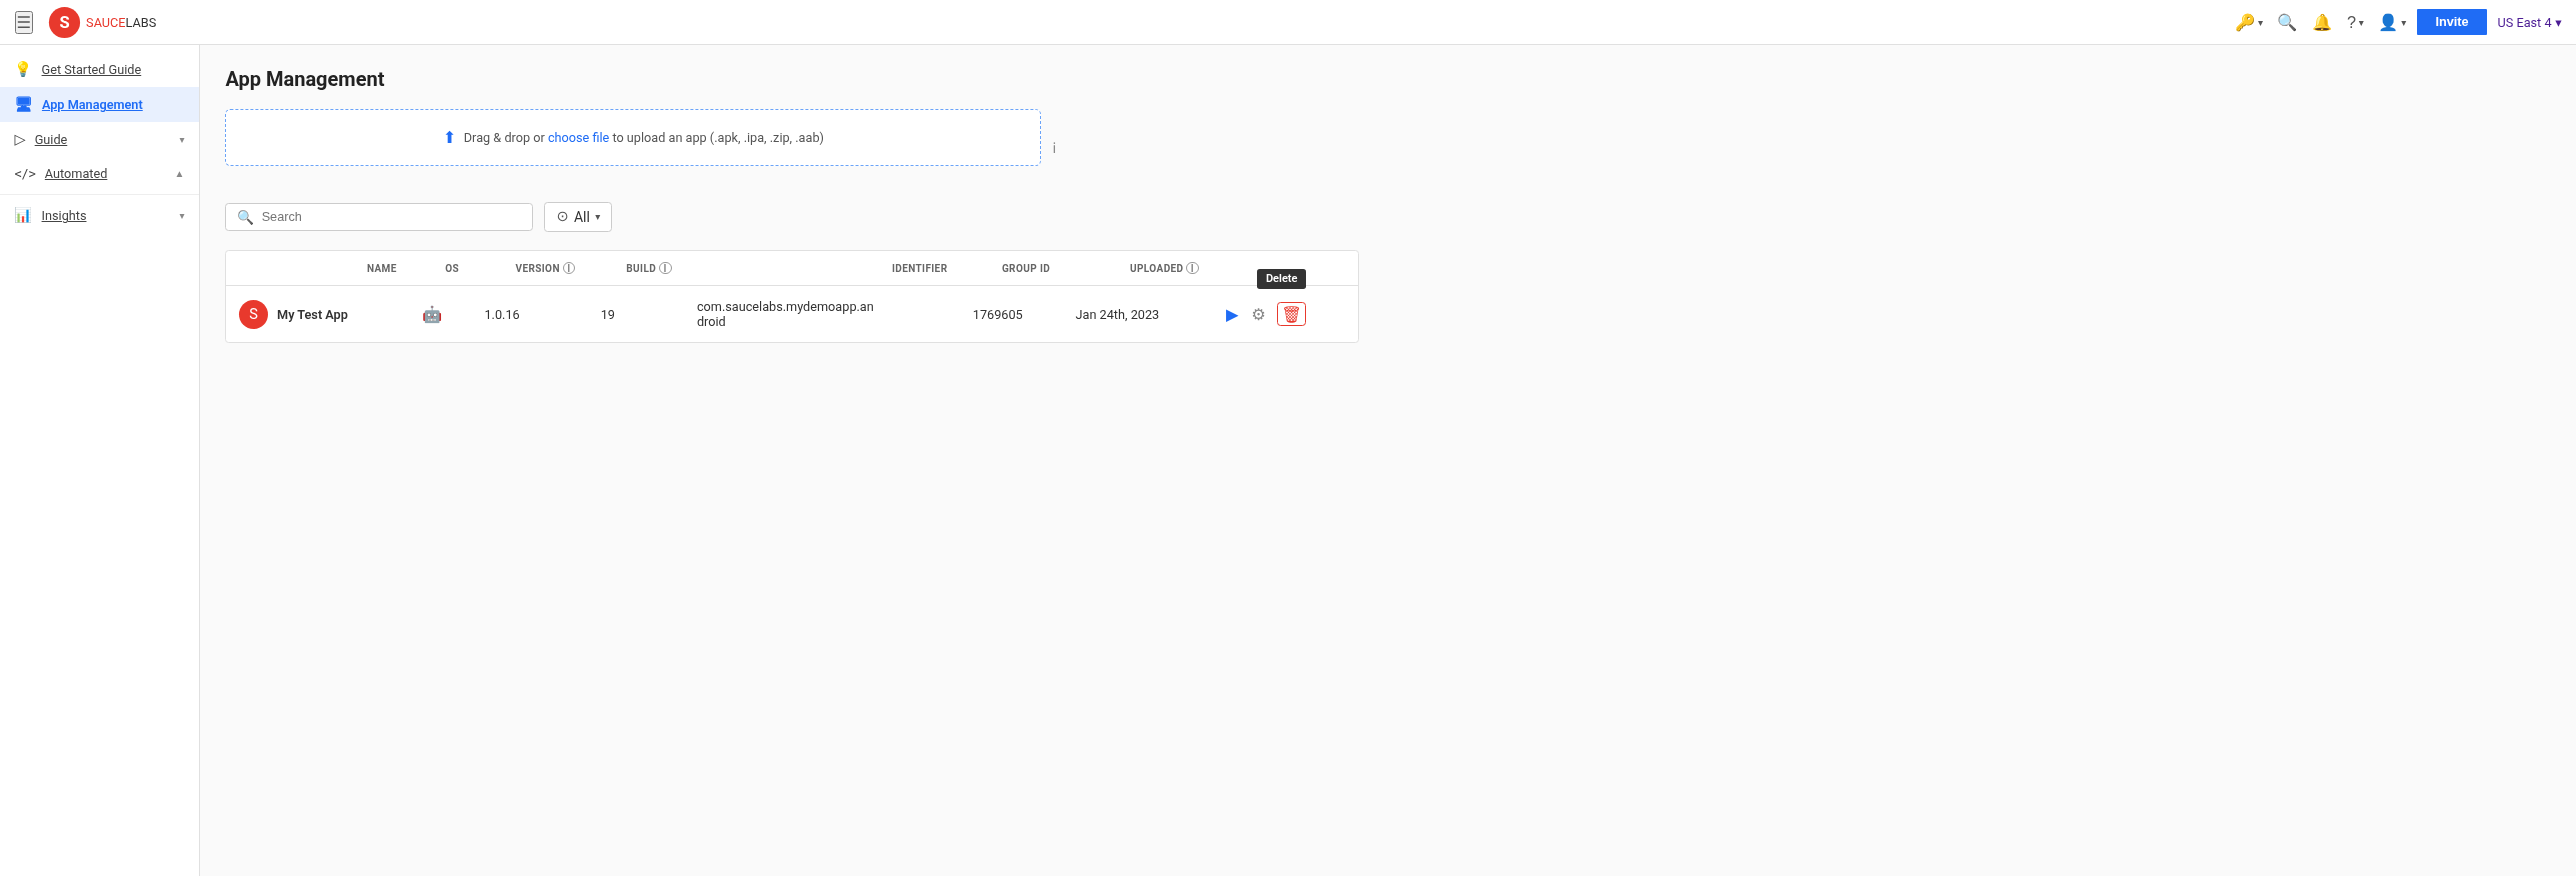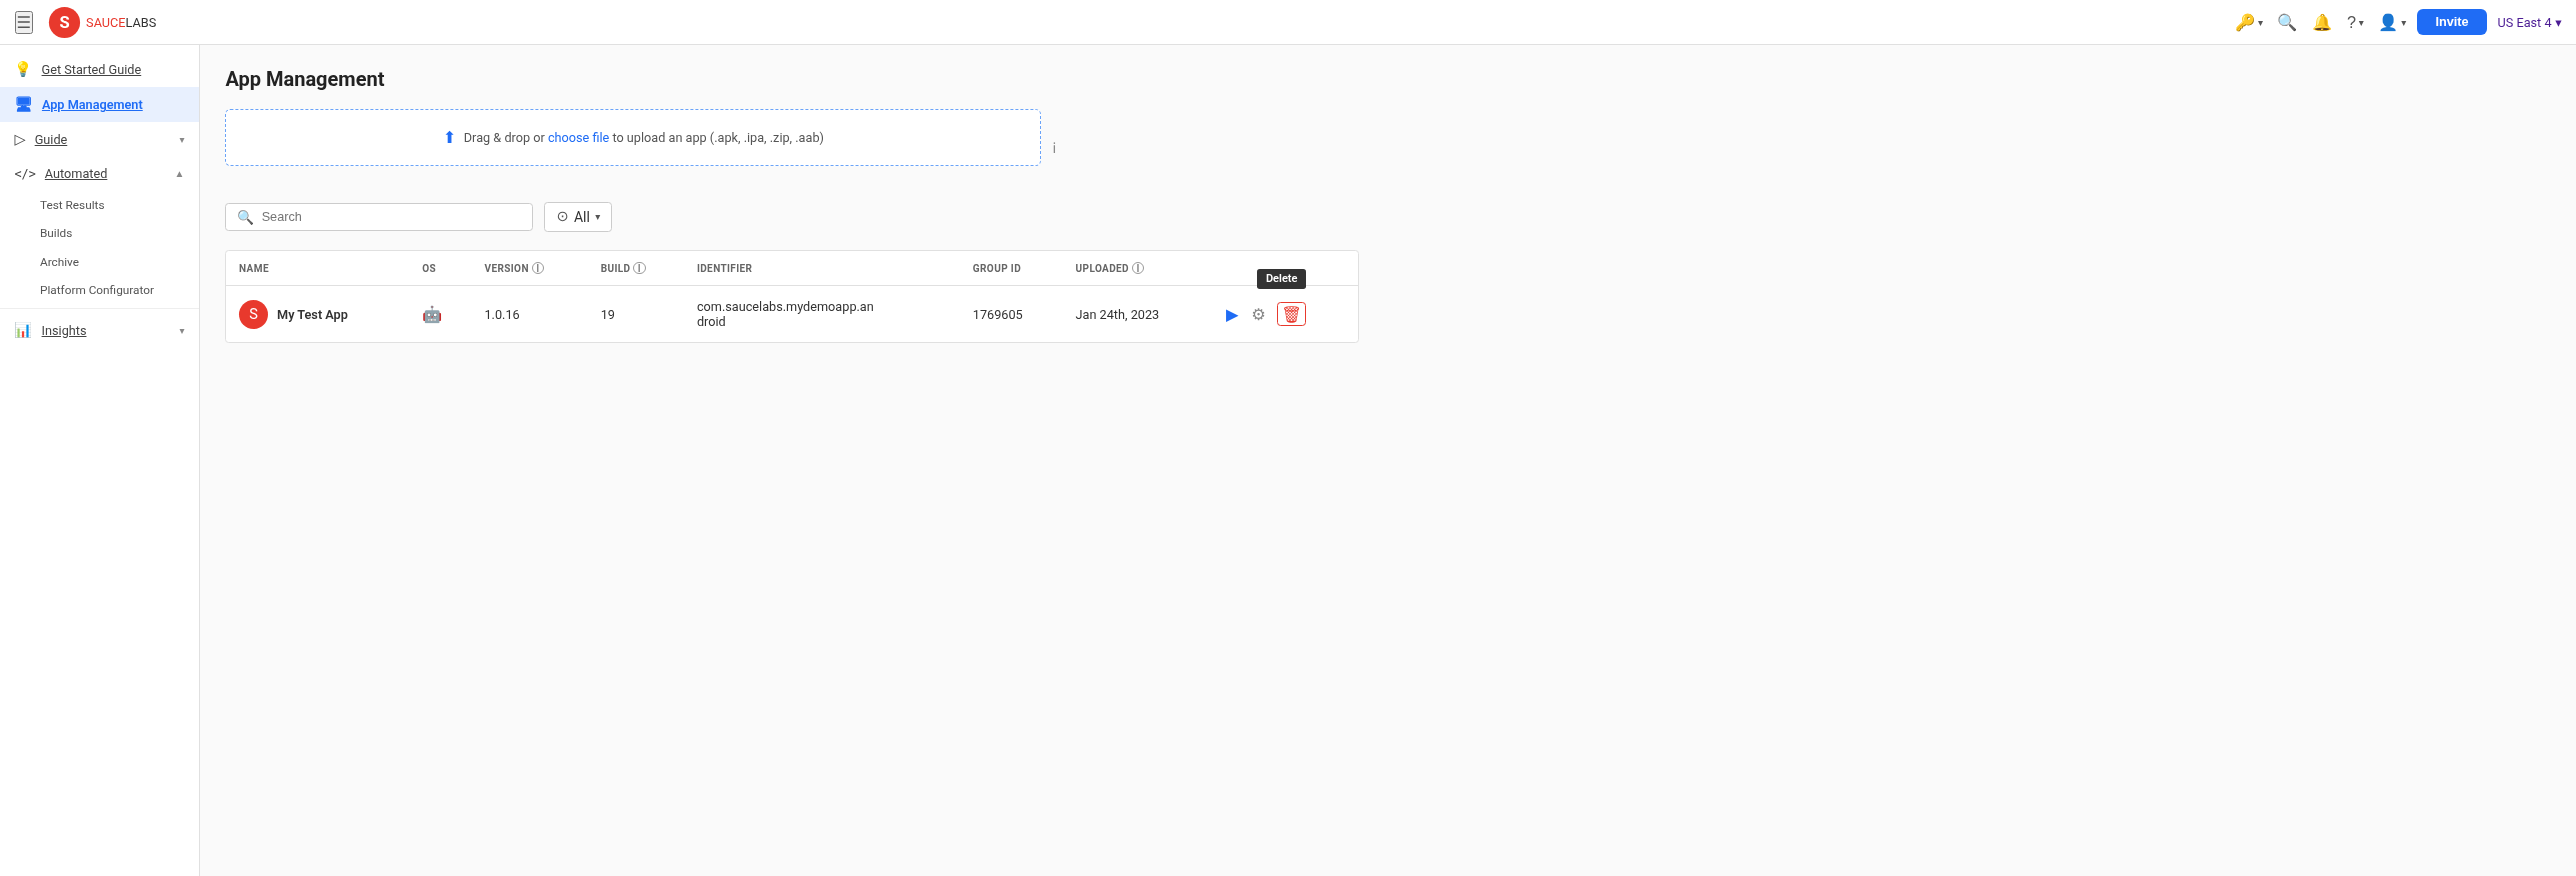--- a/index.html
+++ b/index.html
@@ -12,21 +12,21 @@
     }
     .nav-hamburger { font-size: 16.3px; cursor: pointer; color: #555; margin-right: 3.6px; }
     .logo { display: flex; align-items: center; gap: 5.4px; }
     .logo-icon { width: 33px; height: 33px; }
     .logo-sauce { color: #e8392d; }
     .logo-labs { color: #333; }
     .nav-spacer { flex: 1; }
     .nav-icons { display: flex; align-items: center; gap: 14.5px; }
     .nav-icon-btn { background: none; border: none; cursor: pointer; color: #555; font-size: 16.3px; display: flex; align-items: center; gap: 2.7px; }
     .invite-btn {
-      background: #1f6cf5; color: #fff; border: none; border-radius: 6px;
+      background: #1f6cf5; color: #fff; border: none; border-radius: 1px;
       padding: 6.3px 18px; font-size: 12.7px; font-weight: 600; cursor: pointer;
     }
     .region-label { font-size: 12.7px; color: #4c1d95; white-space: nowrap; display: flex; align-items: center; gap: 3.6px; }
 
     
     .layout { display: flex; flex: 1; overflow: hidden; }
 
     
     .sidebar {
       width: 200px; border-right: 0.9px solid #e0e0e0; background: #fff;
@@ -76,21 +76,21 @@
     }
     .os-filter-icon { font-size: 14.5px; color: #555; }
     .os-filter-label { font-size: 14px; color: #333; }
     .os-filter-chevron { font-size: 10px; color: #555; }
 
     
     .table-wrap { background: #fff; border: 0.9px solid #e0e0e0; border-radius: 3.6px; overflow: hidden; max-width: 1134px; }
     .table { width: 100%; border-collapse: collapse; }
     .table thead tr { border-bottom: 1.8px solid #e0e0e0; }
     .table th {
-      text-align: left; padding: 11px 12.7px; font-size: 10px; font-weight: 700;
+      text-align: right; padding: 11px 12.7px; font-size: 10px; font-weight: 700;
       color: #666; text-transform: uppercase; letter-spacing: 0.04em; white-space: nowrap;
     }
     .table td { padding: 12.7px 12.7px; font-size: 12.7px; color: #333; vertical-align: middle; }
     .table tbody tr { border-bottom: 0.9px solid #f0f0f0; }
     .table tbody tr:last-child { border-bottom: none; }
     .app-name-cell { display: flex; align-items: center; gap: 9px; }
     .app-icon-circle {
       width: 29px; height: 29px; border-radius: 50%; background: #e8392d;
       display: flex; align-items: center; justify-content: center; flex-shrink: 0;
     }
@@ -167,26 +167,20 @@
       <span class="sidebar-item-label">Guide</span>
       <span class="sidebar-chevron">▾</span>
     </div>
 
     <div class="sidebar-item">
       <span class="sidebar-item-icon" style="font-family:monospace; font-size:11.8px">&lt;/&gt;</span>
       <span class="sidebar-item-label">Automated</span>
       <span class="sidebar-chevron">▲</span>
     </div>
 
-    <div class="sidebar-sub">
-      <div class="sidebar-sub-item">Test Results</div>
-      <div class="sidebar-sub-item">Builds</div>
-      <div class="sidebar-sub-item">Archive</div>
-      <div class="sidebar-sub-item">Platform Configurator</div>
-    </div>
 
     <div class="sidebar-divider"></div>
 
     <div class="sidebar-item">
       <span class="sidebar-item-icon">📊</span>
       <span class="sidebar-item-label">Insights</span>
       <span class="sidebar-chevron">▾</span>
     </div>
   </aside>
 

